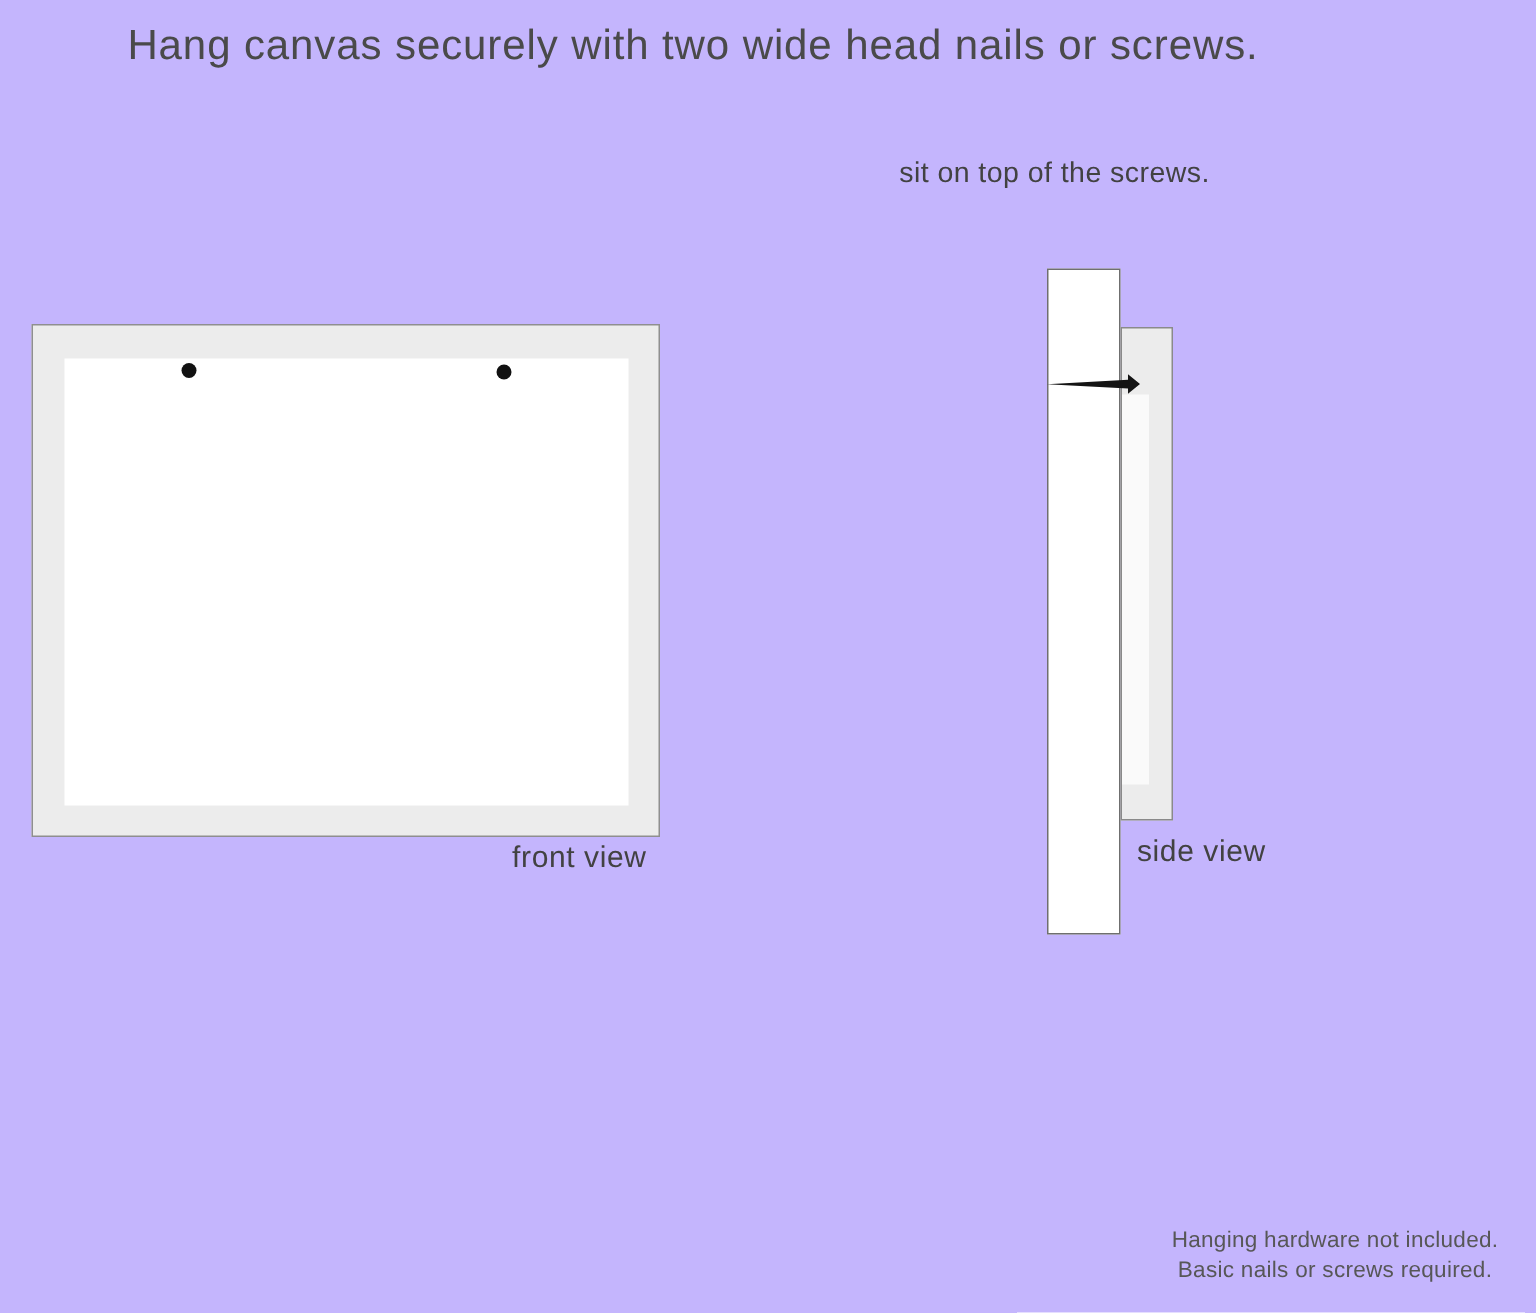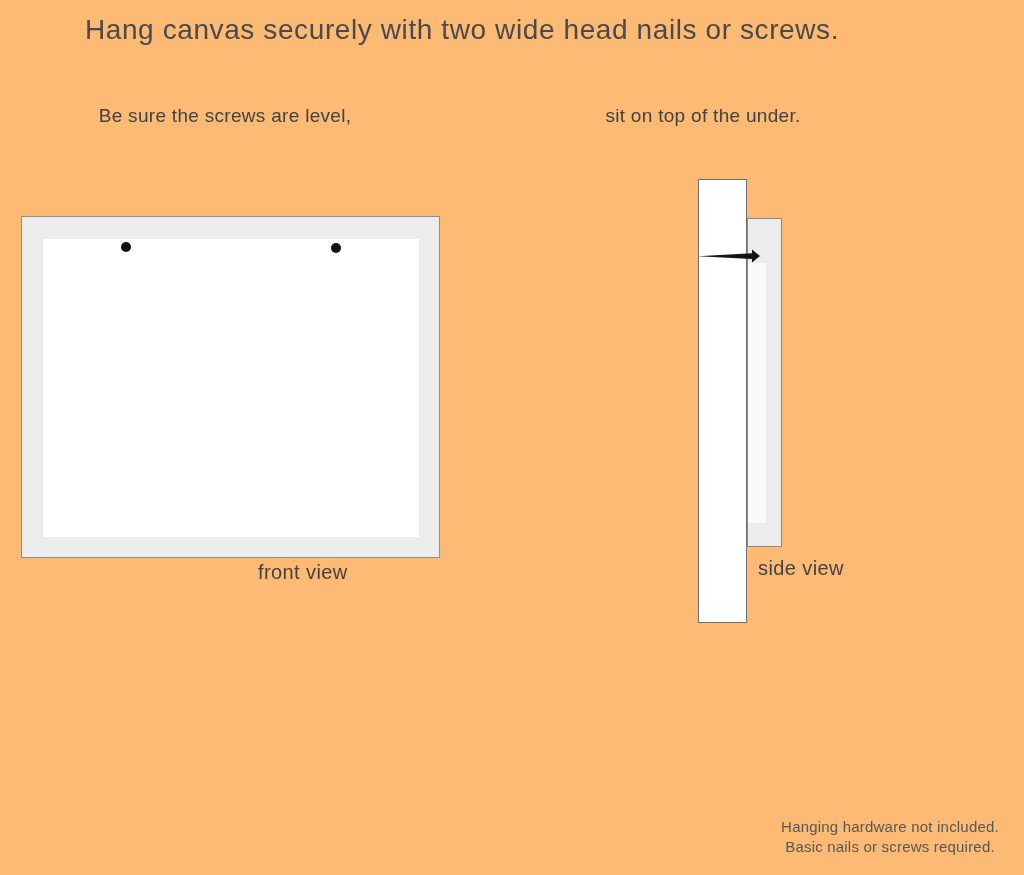--- a/index.html
+++ b/index.html
@@ -4,21 +4,21 @@
 <style>
   html, body {
     margin: 0;
     padding: 0;
     background: #ffffff;
   }
   .page {
     position: relative;
     width: 1024px;
     height: 875px;
-    background: #fdba74;
+    background: #c4b5fd;
     overflow: hidden;
     font-family: "Liberation Sans", sans-serif;
     color: #454545;
   }
   .abs { position: absolute; }
 
   
   .title {
     left: 0;
     top: 13px;
@@ -38,21 +38,21 @@
     color: #424242;
     text-align: center;
   }
   .instr-front { left: 0; top: 103px; width: 450px; }
   .instr-side  { left: 553px; top: 103px; width: 300px; }
   .view-label {
     font-size: 20px;
     letter-spacing: 0.4px;
     color: #424242;
   }
-  .front-label { left: 258px; top: 561px; width: 198px; }
+  .front-label { left: 233px; top: 561px; width: 198px; text-align: right; }
   .side-label  { left: 758px; top: 557px; width: 160px; text-align: left; }
   .footer {
     left: 740px;
     top: 817px;
     width: 300px;
     text-align: center;
     font-size: 15px;
     line-height: 20px;
     letter-spacing: 0.2px;
     color: #575757;
@@ -126,25 +126,24 @@
   .nail-shape { fill: #141414; }
 </style>
 </head>
 <body>
 
 <div class="page">
 
   <div class="abs title">Hang canvas securely with two wide head nails or screws.</div>
 
   <div class="abs instr instr-front">
-    <span class="line">Be sure the screws are level,</span>
   </div>
 
   <div class="abs instr instr-side">
-    <span class="line">sit on top of the under.</span>
+    <span class="line">sit on top of the screws.</span>
   </div>
 
   <div class="abs canvas-front">
     <div class="canvas-front-inner"></div>
     <div class="screw-dot screw-left"></div>
     <div class="screw-dot screw-right"></div>
   </div>
   <div class="abs view-label front-label">front view</div>
 
   <div class="abs canvas-side">

